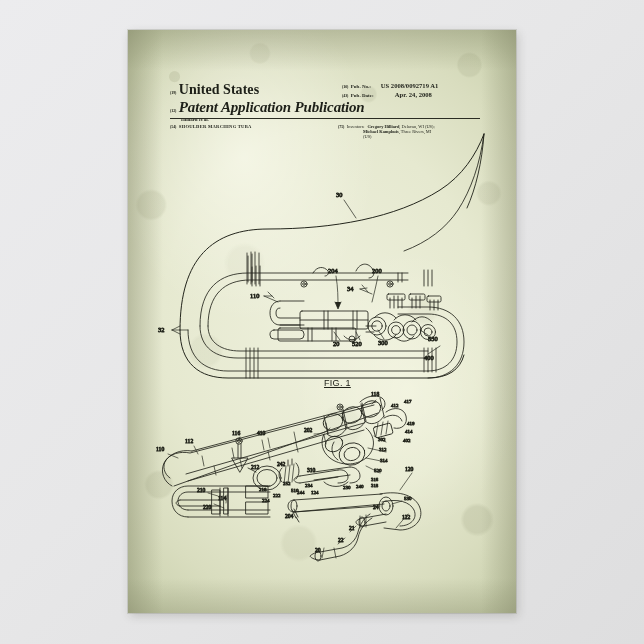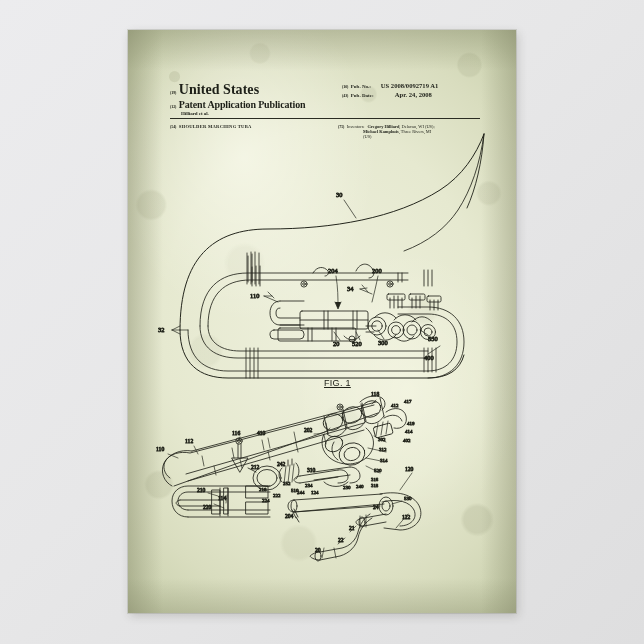--- a/index.html
+++ b/index.html
@@ -96,25 +96,26 @@
     margin-right: 2.5px;
     letter-spacing: -.1px;
     transform: translateY(-.4px);
   }
   .us-line {
     font-size: 14px;
     font-weight: bold;
     letter-spacing: .05px;
   }
   .pap-line {
-    font-size: 10px;
+    font-size: 15px;
     font-weight: bold;
     letter-spacing: -.15px;
     white-space: nowrap;
     margin-top: .5px;
+    font-style: italic;
   }
   .authors {
     font-size: 5.0px;
     font-weight: bold;
     margin-left: 11px;
     margin-top: 1.5px;
     letter-spacing: -.05px;
   }
 
   .pub-row {

